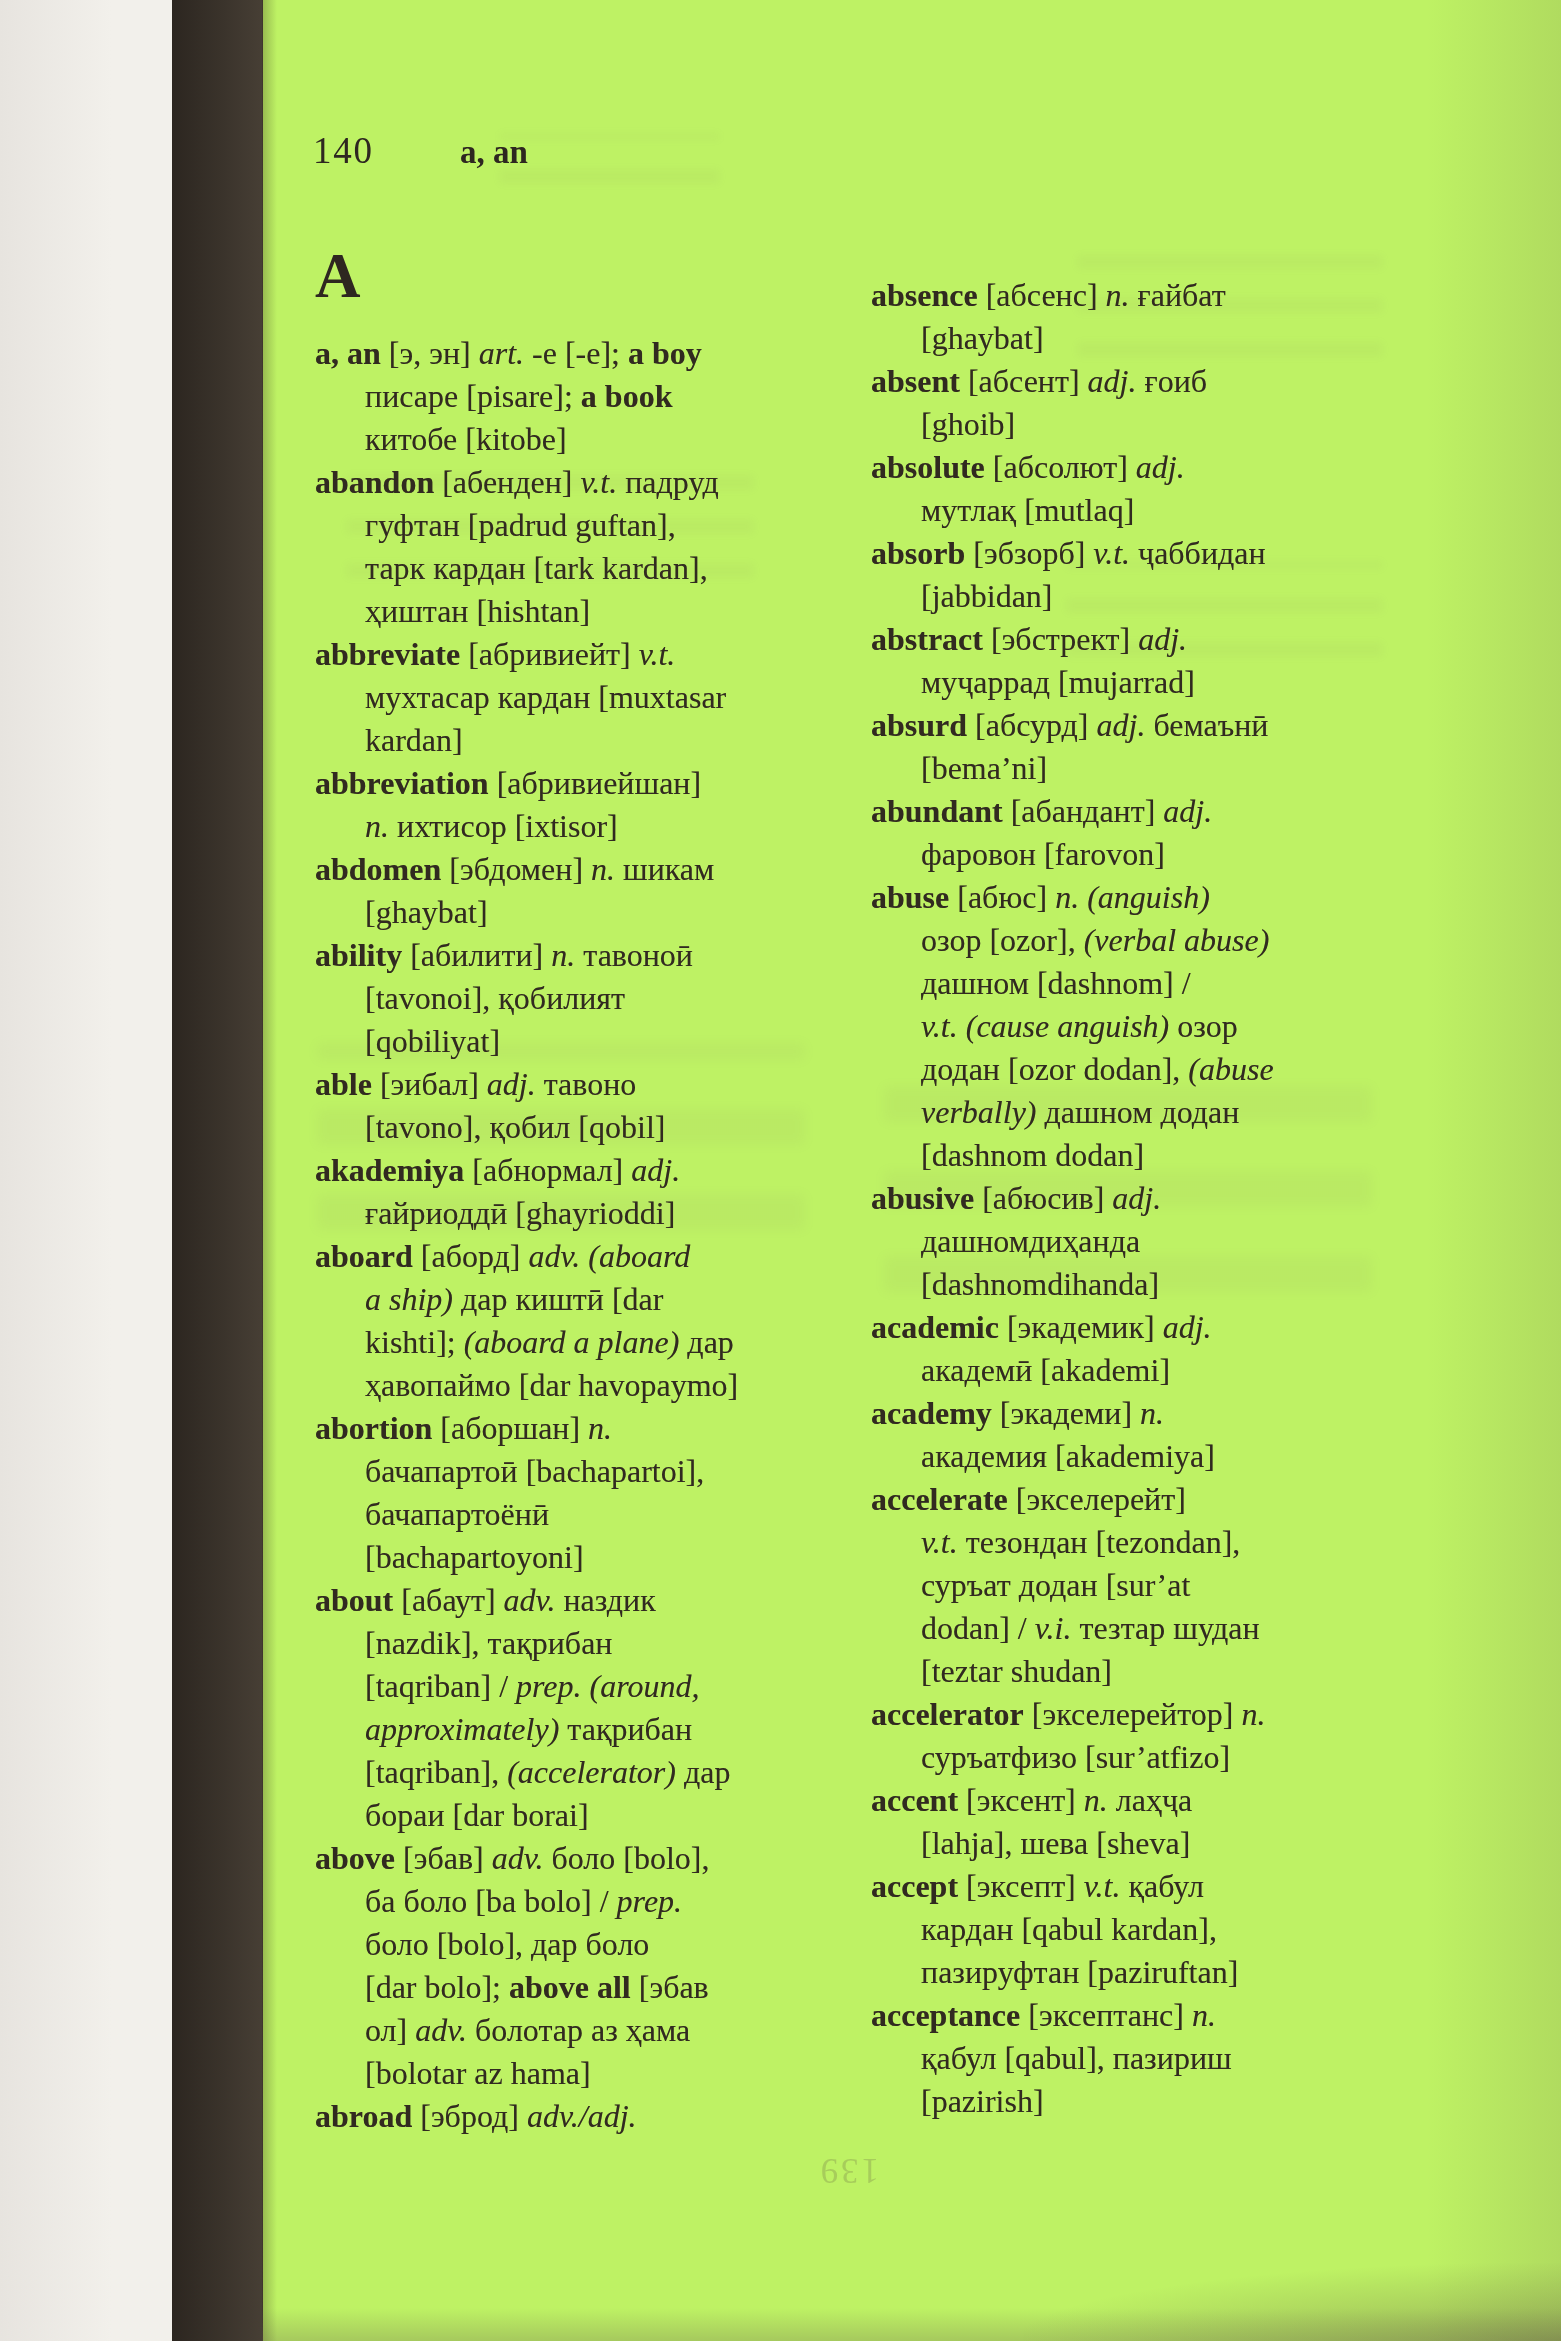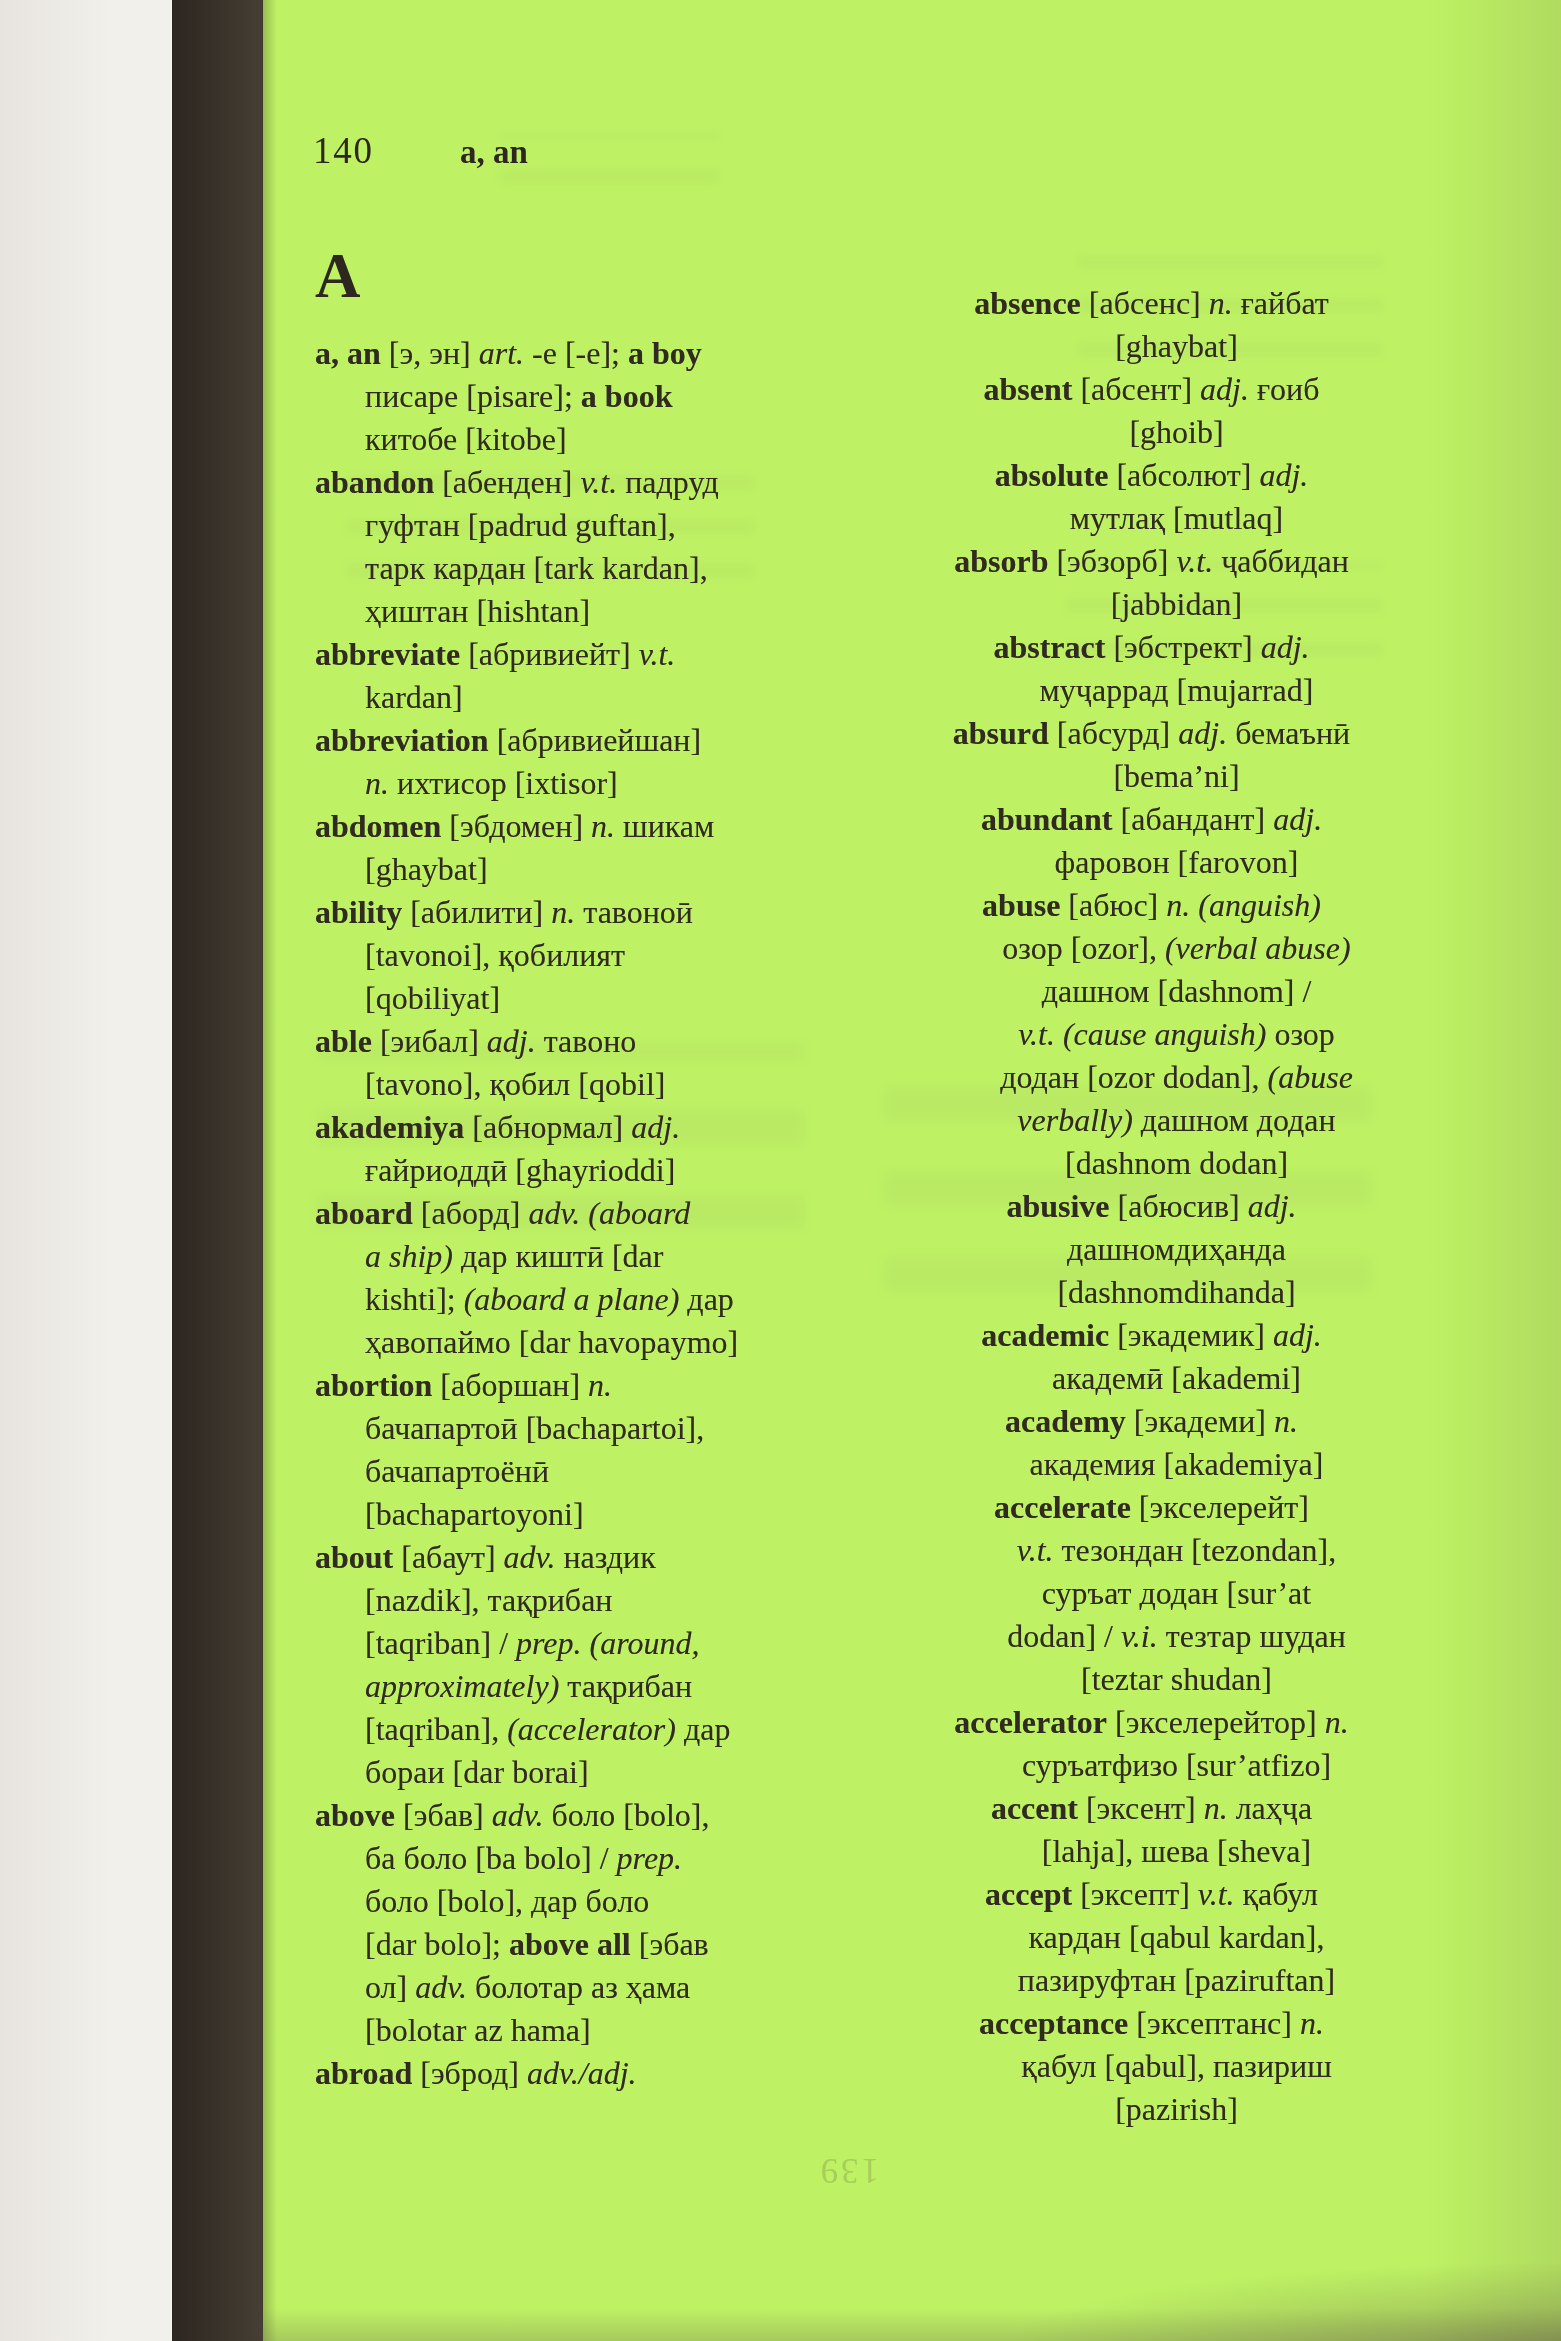--- a/index.html
+++ b/index.html
@@ -24,21 +24,21 @@
 
   .hdr-num{position:absolute;left:313px;top:132px;font-size:37px;line-height:37px;
     letter-spacing:1.7px;color:#2e2720;}
   .hdr-kw{position:absolute;left:460px;top:136px;font-size:33px;line-height:33px;
     font-weight:bold;color:#2e2720;}
   .section-letter{position:absolute;left:315px;top:245px;font-size:63px;line-height:63px;
     font-weight:bold;color:#2e2720;}
 
   .col{position:absolute;text-shadow:0 0 0.6px rgba(60,48,35,0.35);}
   .col-left{left:315px;top:332px;width:533px;}
-  .col-right{left:871px;top:282px;width:561px;text-align:center;}
+  .col-right{left:871px;top:274px;width:561px;}
   .entry{margin:0;}
   .line{display:block;white-space:nowrap;height:43px;line-height:43px;font-size:32px;}
   .line.ind{padding-left:50px;}
   .b{font-weight:bold;}
   .i{font-style:italic;}
 
   .ghost-139{position:absolute;left:818px;top:2153px;font-size:35px;line-height:35px;
     letter-spacing:2.8px;color:rgba(85,74,60,0.22);transform:rotate(180deg);}
   .smudge{position:absolute;filter:blur(4px);opacity:.32;pointer-events:none;
     background:repeating-linear-gradient(0deg,rgba(125,114,98,0.16) 0 14.7px,rgba(0,0,0,0) 14.7px 44px);}
@@ -73,20 +73,21 @@
         <div class="line ind"><span class="n">китобе [kitobe]</span></div>
       </div>
       <div class="entry">
         <div class="line"><span class="b">abandon</span><span class="n"> [абенден] </span><span class="i">v.t.</span><span class="n"> падруд</span></div>
         <div class="line ind"><span class="n">гуфтан [padrud guftan],</span></div>
         <div class="line ind"><span class="n">тарк кардан [tark kardan],</span></div>
         <div class="line ind"><span class="n">ҳиштан [hishtan]</span></div>
       </div>
       <div class="entry">
         <div class="line"><span class="b">abbreviate</span><span class="n"> [абривиейт] </span><span class="i">v.t.</span></div>
+        <div class="line ind"><span class="n">мухтасар кардан [muxtasar</span></div>
         <div class="line ind"><span class="n">kardan]</span></div>
       </div>
       <div class="entry">
         <div class="line"><span class="b">abbreviation</span><span class="n"> [абривиейшан]</span></div>
         <div class="line ind"><span class="i">n.</span><span class="n"> ихтисор [ixtisor]</span></div>
       </div>
       <div class="entry">
         <div class="line"><span class="b">abdomen</span><span class="n"> [эбдомен] </span><span class="i">n.</span><span class="n"> шикам</span></div>
         <div class="line ind"><span class="n">[ghaybat]</span></div>
       </div>

